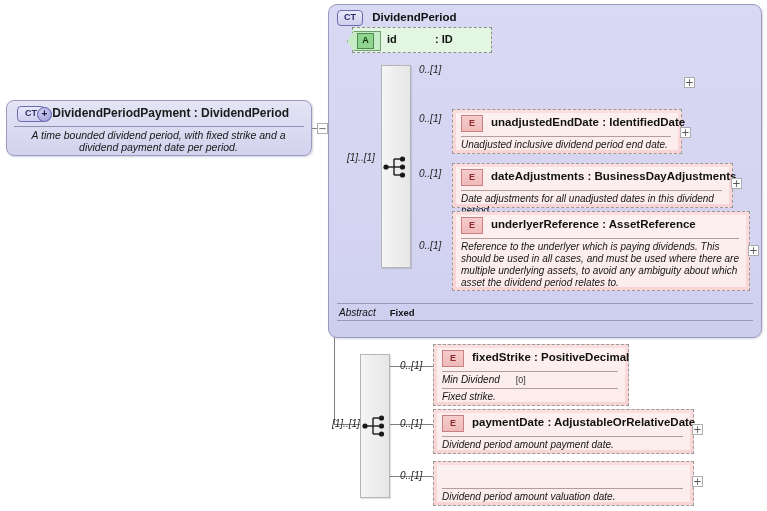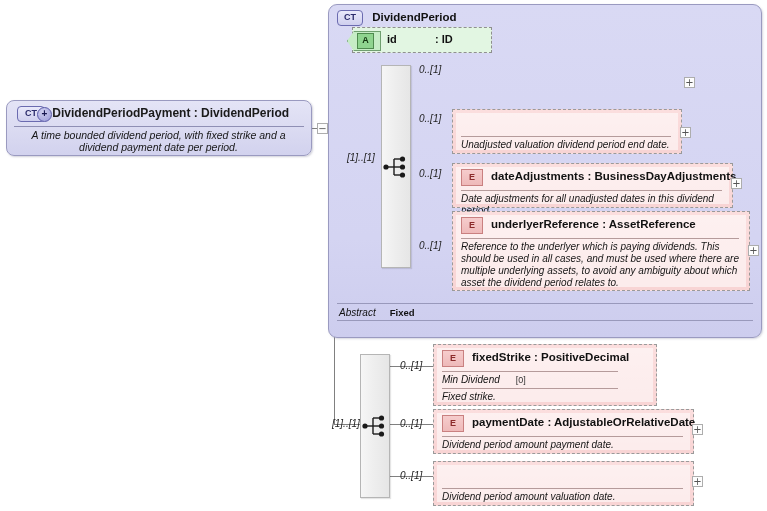--- a/index.html
+++ b/index.html
@@ -212,22 +212,25 @@
       <circle cx="19.5" cy="19" r="2.6" fill="#1a1a1a"></circle>
     </svg>
   </div>
   <div class="card" style="left:347px;top:152px;">[1]..[1]</div>
 
   <div class="card" style="left:419px;top:64px;">0..[1]</div>
   <div class="expander" style="left:684px;top:77px;">+</div>
 
   <div class="el-box" style="left:452px;top:109px;width:230px;height:45px;">
     <div class="el-inner"></div>
+    <div class="el-head">
+      <span class="badge-e">E</span><span class="el-title">unadjustedEndDate : IdentifiedDate</span>
+    </div>
     <div class="el-rule" style="top:26px;width:210px;"></div>
-    <div class="el-doc" style="top:29px;">Unadjusted valuation dividend period end date.</div>
+    <div class="el-doc" style="top:29px;">Unadjusted inclusive dividend period end date.</div>
   </div>
   <div class="card" style="left:419px;top:113px;">0..[1]</div>
   <div class="expander" style="left:680px;top:127px;">+</div>
 
   <div class="el-box" style="left:452px;top:163px;width:281px;height:45px;">
     <div class="el-inner"></div>
     <div class="el-head">
       <span class="badge-e">E</span><span class="el-title">dateAdjustments : BusinessDayAdjustments</span>
     </div>
     <div class="el-rule" style="top:26px;width:261px;"></div>
@@ -255,21 +258,21 @@
       <line x1="11" y1="3" x2="18" y2="3" stroke="#1a1a1a" stroke-width="1.4"></line>
       <line x1="11" y1="11" x2="18" y2="11" stroke="#1a1a1a" stroke-width="1.4"></line>
       <line x1="11" y1="19" x2="18" y2="19" stroke="#1a1a1a" stroke-width="1.4"></line>
       <circle cx="19.5" cy="3" r="2.6" fill="#1a1a1a"></circle>
       <circle cx="19.5" cy="11" r="2.6" fill="#1a1a1a"></circle>
       <circle cx="19.5" cy="19" r="2.6" fill="#1a1a1a"></circle>
     </svg>
   </div>
   <div class="card" style="left:332px;top:418px;">[1]..[1]</div>
 
-  <div class="el-box" style="left:433px;top:344px;width:224px;height:62px;">
+  <div class="el-box" style="left:433px;top:344px;width:196px;height:62px;">
     <div class="el-inner"></div>
     <div class="el-head">
       <span class="badge-e">E</span><span class="el-title">fixedStrike : PositiveDecimal</span>
     </div>
     <div class="el-rule" style="top:26px;width:176px;"></div>
     <div class="el-facet" style="top:29px;">
       <span class="fk">Min Dividend</span><span class="fv">[0]</span>
     </div>
     <div class="el-rule" style="top:43px;width:176px;"></div>
     <div class="el-doc" style="top:46px;">Fixed strike.</div>

